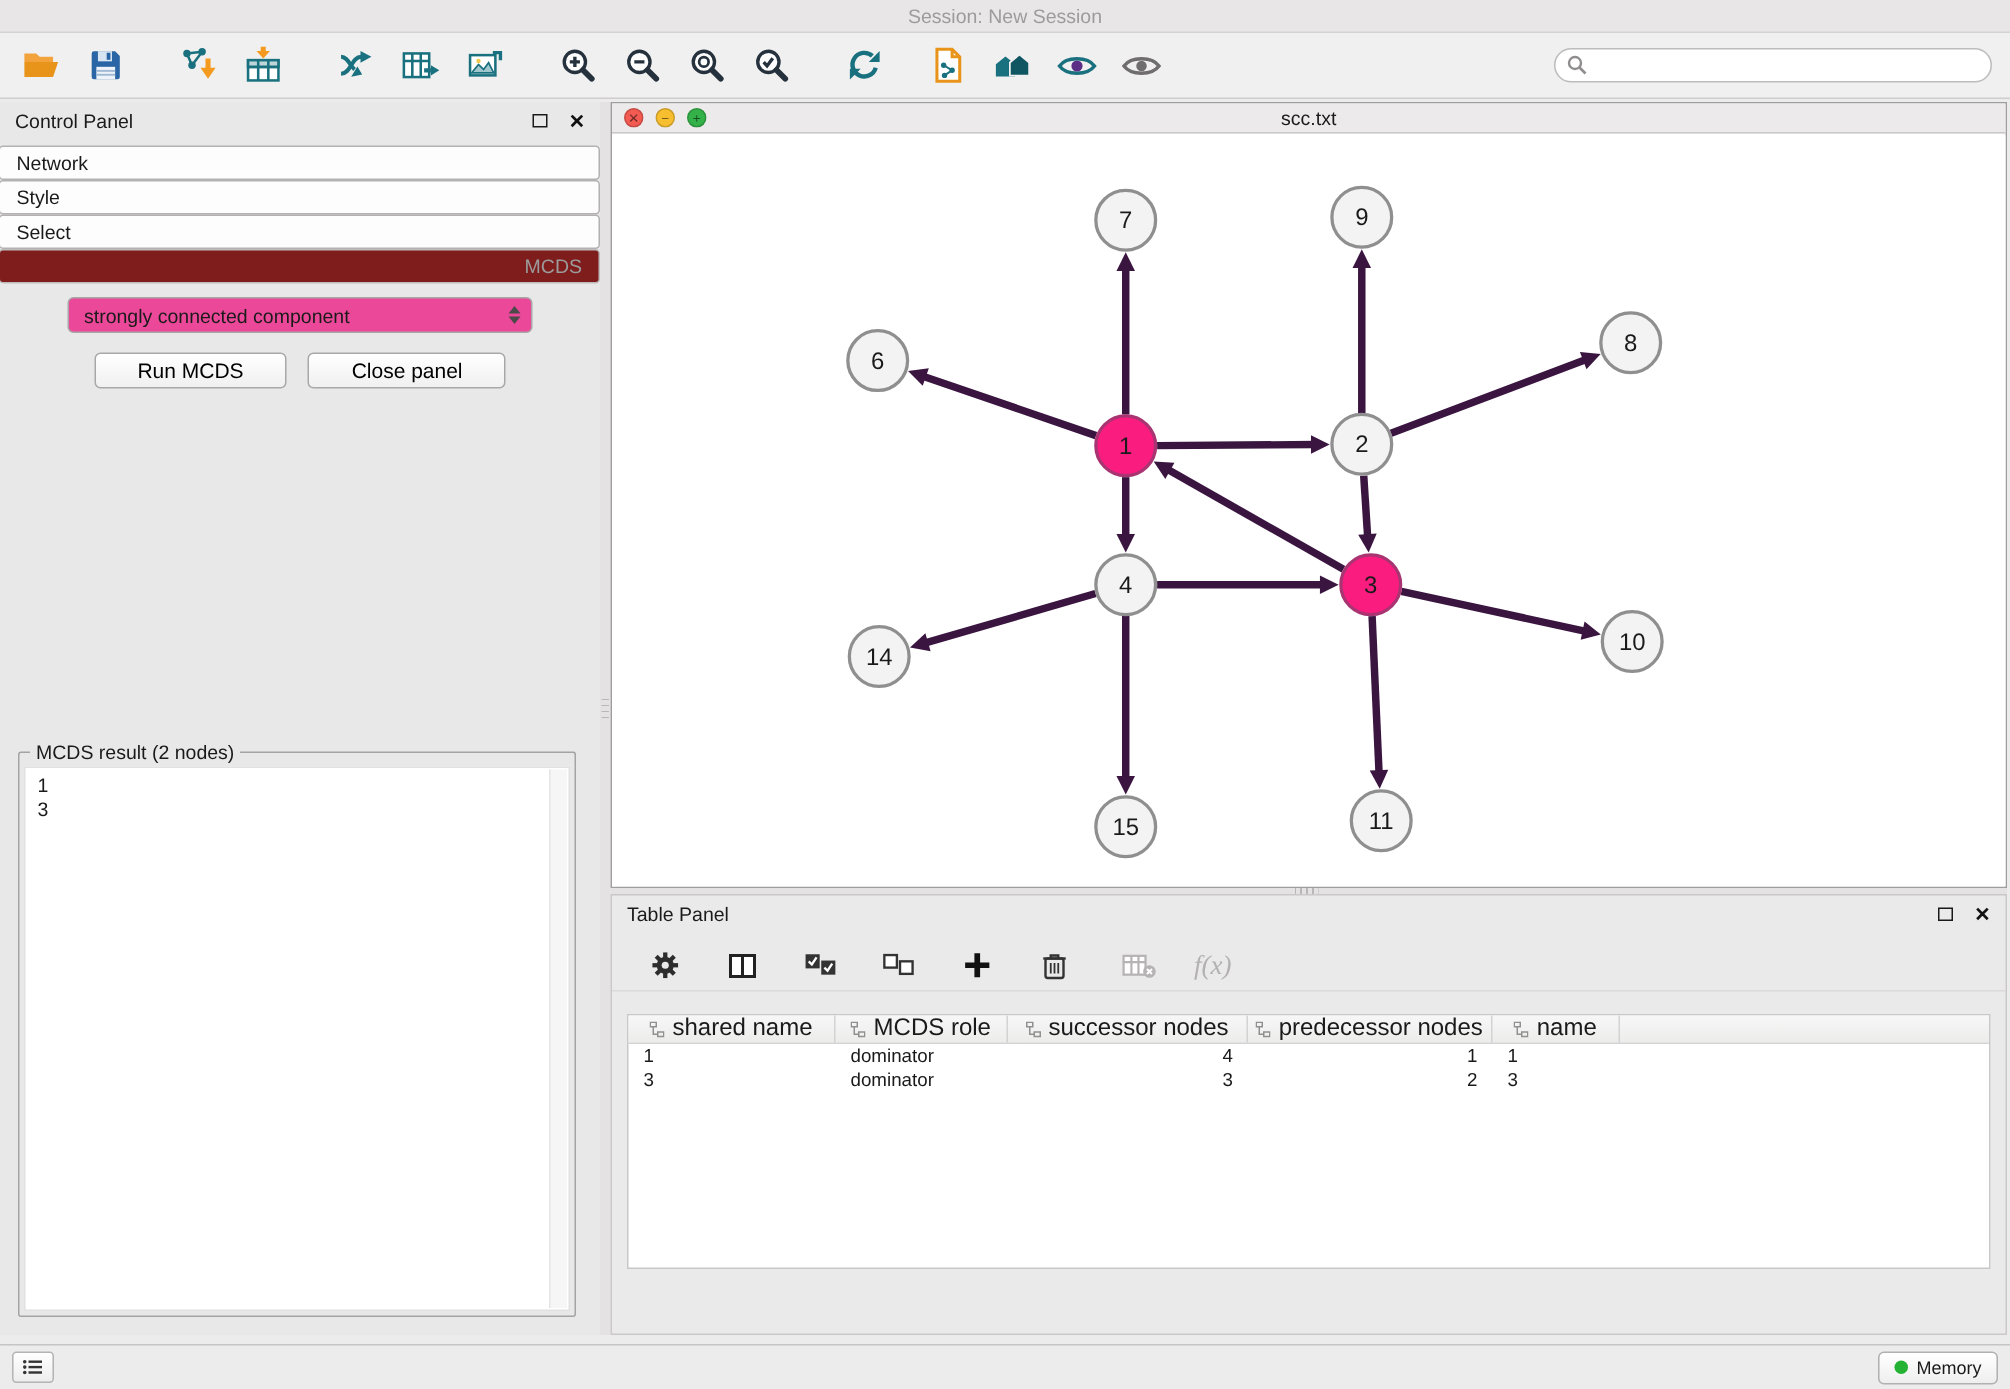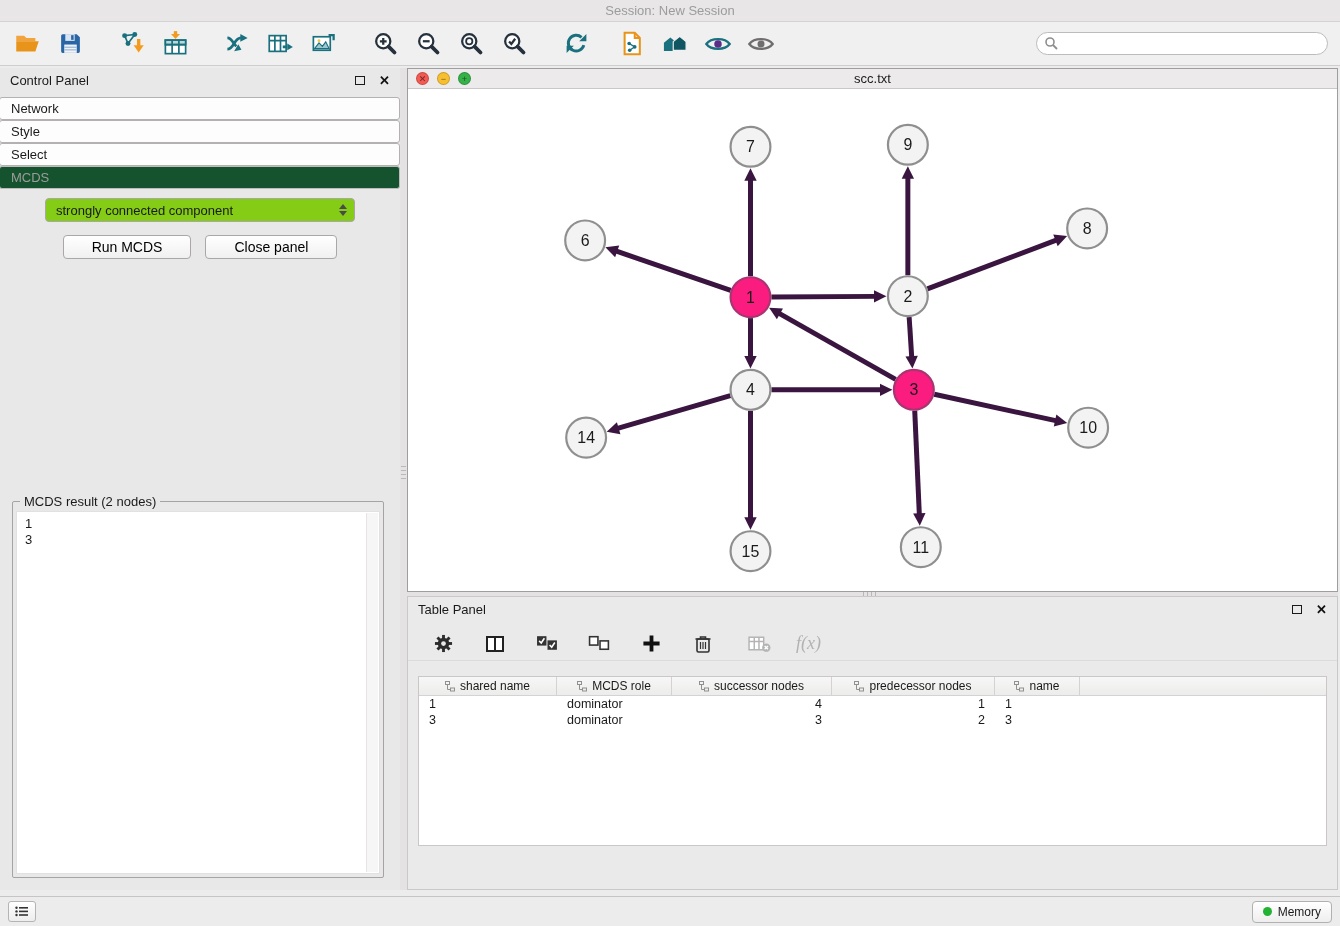--- a/index.html
+++ b/index.html
@@ -42,38 +42,38 @@
   .panel-head { height: 24px; display: flex; align-items: center; padding: 0 10px; font-size: 13px; }
   .panel-head .spacer { flex: 1; }
   .float-icon { width: 10px; height: 9px; border: 1.5px solid #1a1a1a; margin-right: 14px; }
   .close-icon { font-size: 13px; font-weight: bold; color: #111; line-height: 1; }
 
   .tabs-row { display: flex; justify-content: center; }
   .tab-btn {
     border: 1px solid #b3b1b1; background: #fdfdfd; padding: 3px 11px;
     font-size: 13px; margin-left: -1px; border-radius: 3px; position: relative;
   }
-  .tab-btn.active { background: #14532d; color: #9d9c9c; border-color: #bdbbbb; }
+  .tab-btn.active { background: #7f1d1d; color: #9d9c9c; border-color: #bdbbbb; text-align: right; }
 
   .btn {
     background: linear-gradient(#ffffff, #f1f0f0);
     border: 1px solid #a9a7a7; border-radius: 4px;
     padding: 3px 28px; font-size: 14px;
   }
 
   
   #control-panel {
     position: absolute; left: 0; top: 68px; width: 400px; height: 822px;
     background: #e9e8e8;
   }
   #cp-tabs { margin-top: 5px; flex-direction: column; }
   #opt-label { text-align: center; margin-top: 21px; }
   #criterion-select {
     width: 310px; height: 24px; margin: 9px auto 0;
-    background: #84cc16; border: 1px solid #a8a6a6; border-radius: 4px;
+    background: #ec4899; border: 1px solid #a8a6a6; border-radius: 4px;
     display: flex; align-items: center; padding: 0 7px 0 10px;
   }
   #criterion-select .val { flex: 1; font-size: 13px; }
   .updown { display: flex; flex-direction: column; gap: 2px; }
   .updown .up { width: 0; height: 0; border-left: 4px solid transparent; border-right: 4px solid transparent; border-bottom: 5px solid #4a4a4a; }
   .updown .down { width: 0; height: 0; border-left: 4px solid transparent; border-right: 4px solid transparent; border-top: 5px solid #4a4a4a; }
   #cp-buttons { display: flex; justify-content: center; gap: 14px; margin-top: 13px; }
 
   #result-box {
     position: absolute; left: 12px; right: 16px; top: 426px; bottom: 12px;
@@ -122,21 +122,21 @@
     padding-left: 20px; gap: 22px; border-bottom: 1px solid #dcdada;
   }
   .fx { font-family: "Liberation Serif", serif; font-style: italic; font-size: 18px; color: #b3b1b1; }
   #node-table {
     position: absolute; left: 10px; right: 10px; top: 79px; height: 170px;
     background: #fff; border: 1px solid #c9c7c7;
   }
   #tbl-head { display: flex; height: 19px; background: linear-gradient(#f8f7f7, #ececeb); border-bottom: 1px solid #d4d2d2; }
   .hcell {
     display: flex; align-items: center; justify-content: center; gap: 5px;
-    font-size: 12px; border-right: 1px solid #d4d2d2; overflow: hidden; white-space: nowrap;
+    font-size: 16px; border-right: 1px solid #d4d2d2; overflow: hidden; white-space: nowrap;
   }
   .hcell.filler { flex: 1; border-right: none; }
   .trow { display: flex; height: 16px; }
   .tcell { font-size: 12.5px; line-height: 16px; padding: 0 10px; overflow: hidden; white-space: nowrap; }
   #table-tabs { position: absolute; bottom: 8px; left: 0; right: 0; }
 
   
   #statusbar {
     position: absolute; left: 0; right: 0; bottom: 0; height: 30px;
     background: #ececec; border-top: 1px solid #c6c4c4;

